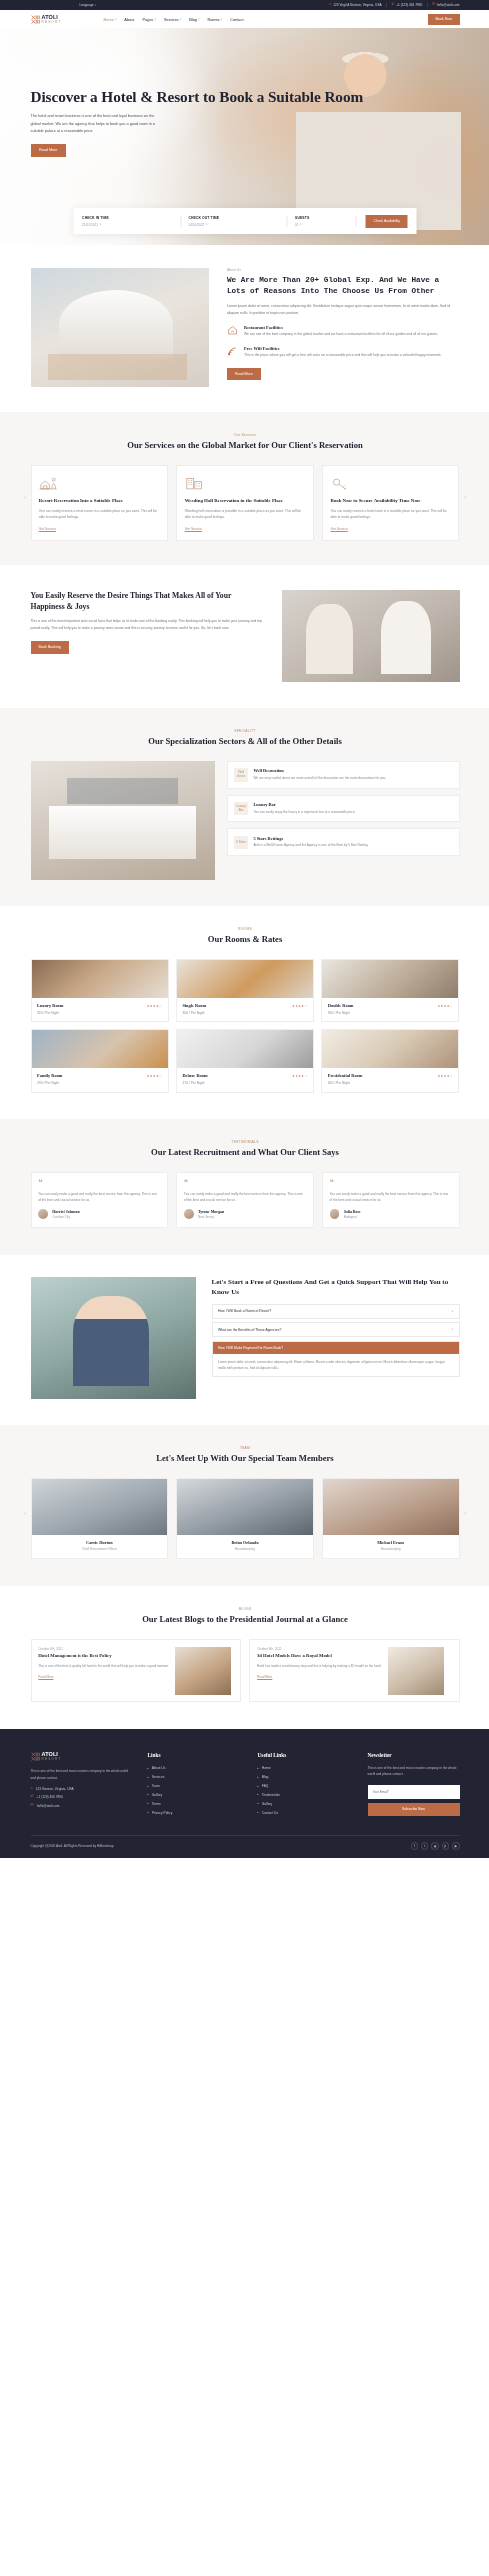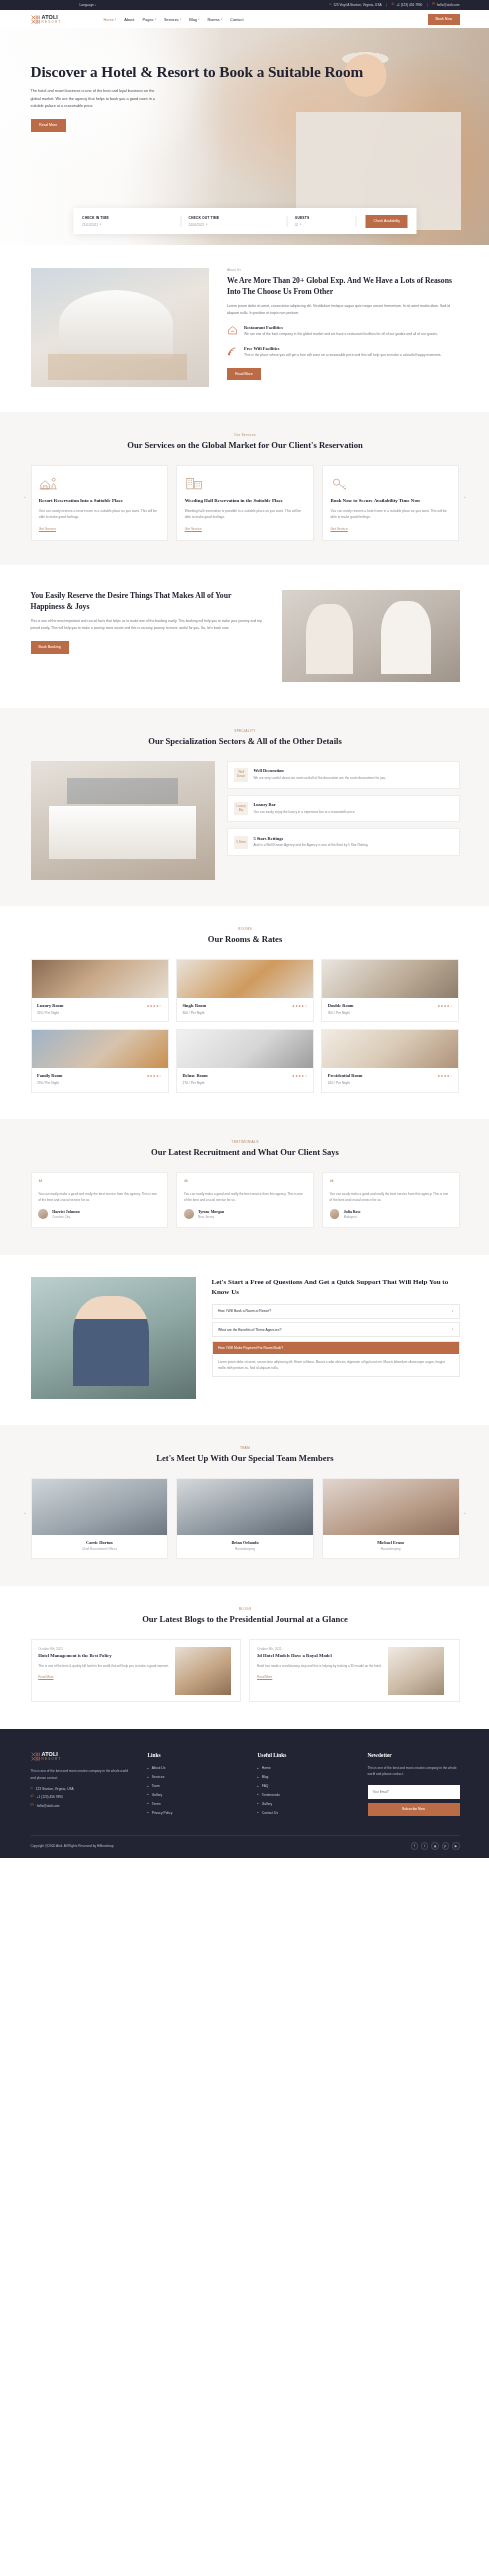--- a/index.html
+++ b/index.html
@@ -77,21 +77,21 @@
     background:linear-gradient(90deg,rgba(255,255,255,.92),rgba(255,255,255,.78) 55%,rgba(255,255,255,0));
   }
   .hero-sil {
     position:absolute; right:6%; top:8%; width:165px; height:184px;
     background:
       radial-gradient(circle at 42% 16%, #f0cdb1 0 21px, transparent 21.4px),
       radial-gradient(ellipse 38px 11px at 42% 7%, #efe7dd 0 60%, transparent 62%),
       linear-gradient(180deg, transparent 0 36%, #e9e3dc 36% 100%);
     opacity:.95; filter: blur(0.2px);
   }
-  .hero-inner { position: relative; width: 429px; margin: 0 auto; padding-top: 35px; }
+  .hero-inner { position: relative; width: 429px; margin: 16px auto; padding-top: 44px; }
   .hero h1 {
     font-family:"Liberation Serif",serif;
     font-size: 15.3px; line-height: 1.22; color: #232433; font-weight: bold;
     letter-spacing:-0.1px;
   }
   .hero p {
     margin-top: 6.1px; font-size: 3.8px; line-height: 2.0; color: #4d4e5b; width: 132px;
   }
   .hero .readmore {
     margin-top: 8px; background: #bc6b47; color: #fff; border: none;
@@ -136,21 +136,21 @@
     content:""; position:absolute; left:16%; top:18%; width:64%; height:58%;
     background:linear-gradient(180deg,#fbfbfb,#e2ddd6); border-radius:50% 50% 2.4px 2.4px;
   }
   .about-img:after{
     content:""; position:absolute; left:10%; bottom:6%; width:78%; height:22%;
     background:#c9a27a; opacity:.35;
   }
   .about-txt { flex: 1; }
   .about-txt .eyebrow { font-size: 3.4px; color:#a9aab4; margin-bottom: 2.4px;}
   .about-txt h2 {
-    font-family:Liberation Serif, serif; font-size: 7.7px; line-height: 1.45; color:#232433; font-weight:bold;
+    font-family:Liberation Mono, monospace; font-size: 7.7px; line-height: 1.45; color:#232433; font-weight:bold;
   }
   .about-txt .lead { font-size: 3.5px; line-height: 2.1; color:#6f707c; margin-top: 5.5px; }
   .feat { display: flex; gap: 4.9px; margin-top: 8px; }
   .feat .fi { width: 12.2px; flex: none; color:#bc6b47; display:flex; align-items:flex-start; justify-content:center; padding-top:1.2px;}
   .feat h4 { font-family:"Liberation Serif",serif; font-size: 4.4px; color:#232433; font-weight:bold;}
   .feat p { font-size: 3.4px; line-height: 2.0; color:#787984; margin-top: 1.2px;}
   .aboutbtn{ margin-top:8.6px; background:#bc6b47; color:#fff; border:none; font-size:3.6px; padding:4.3px 8px; cursor:pointer; font-family:"Liberation Sans",sans-serif;}
 
   
   .services { padding: 21px 0 24.5px; background: #f7f6f4; position:relative;}

